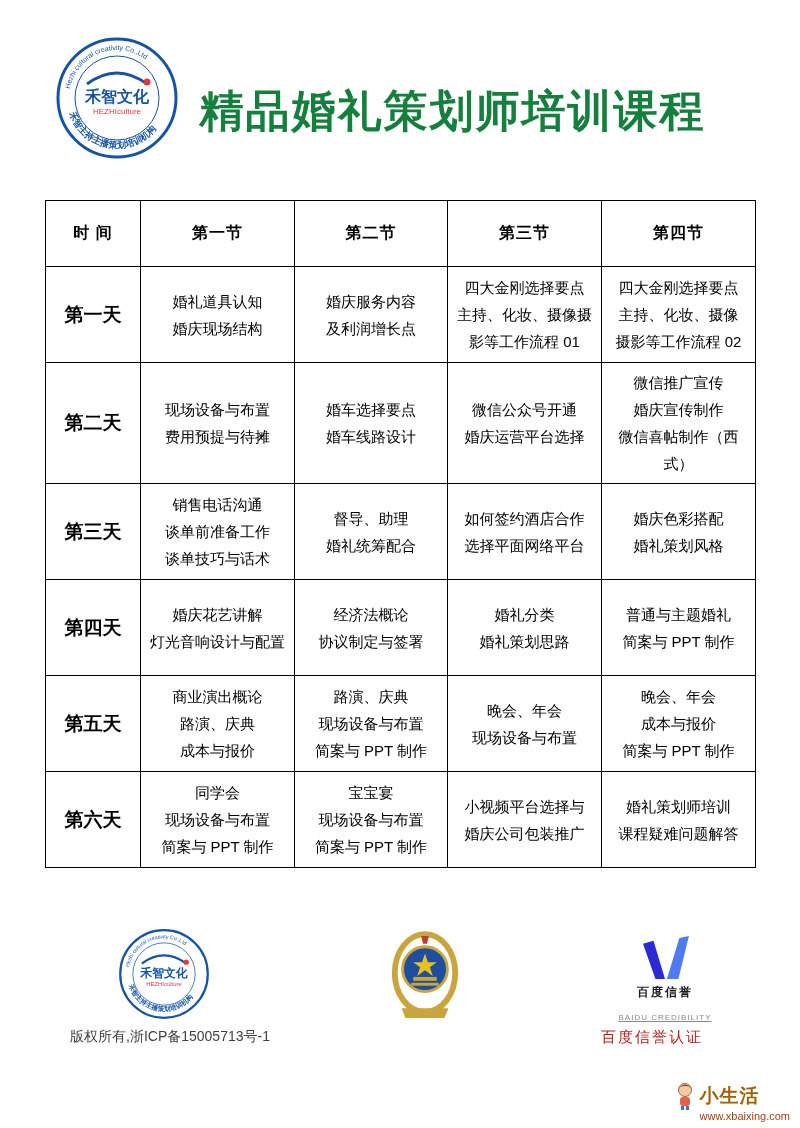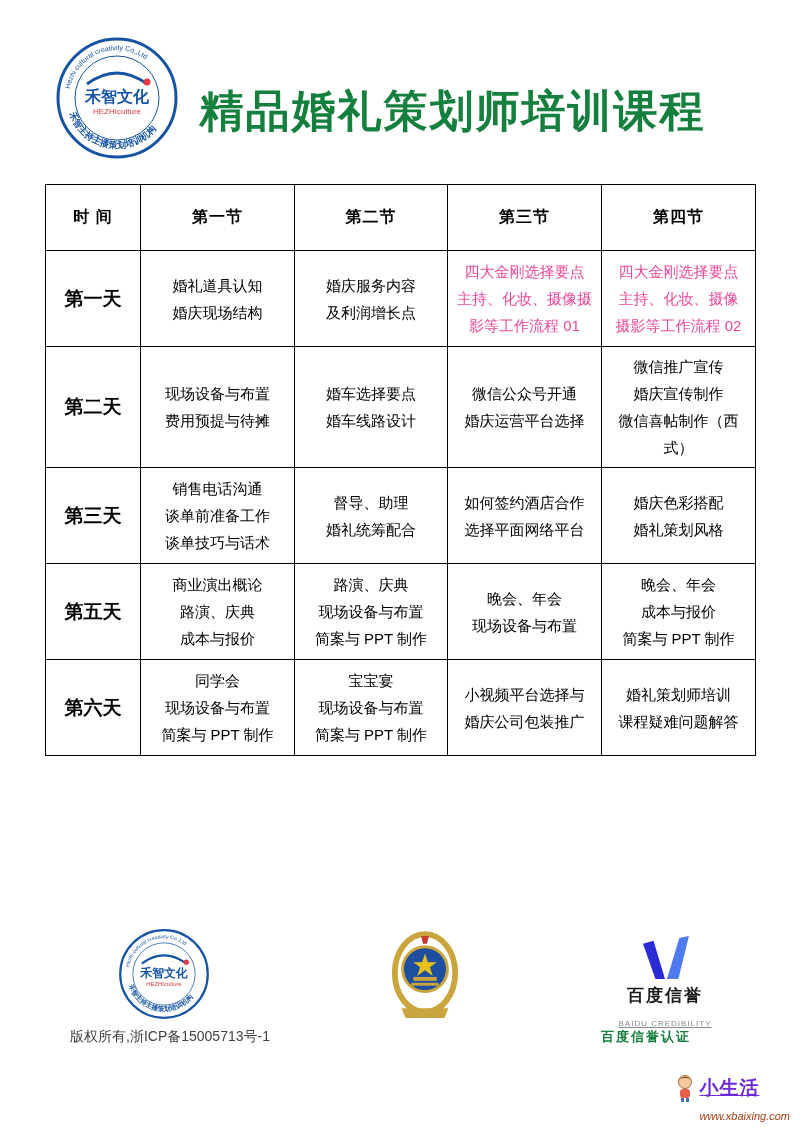--- a/index.html
+++ b/index.html
@@ -13,53 +13,53 @@
   
   .logo-main { position:absolute; left:55px; top:36px; width:124px; height:124px; }
   .page-title {
     position:absolute; left:180px; top:82px; width:545px;
     text-align:center; font-size:44px; font-weight:bold; letter-spacing:2px;
     color:#15803d; white-space:nowrap;
   }
 
   
   table.course-table {
-    position:absolute; left:45px; top:184px; width:710px;
+    position:absolute; left:45px; top:200px; width:710px;
     border-collapse:collapse; table-layout:fixed;
   }
   .course-table th, .course-table td {
     border:1px solid #000; text-align:center; vertical-align:middle;
     padding:6px 4px; white-space:pre-line;
   }
   .course-table thead tr { height:66px; }
   .course-table tbody tr { height:96px; }
   .course-table thead th { font-size:16px; font-weight:bold; letter-spacing:1px; }
   .course-table tbody th { font-size:19px; font-weight:bold; }
   .course-table td { font-size:15px; line-height:1.8; font-weight:500; }
-  .navy { color:#ec4899; }
+  .navy { color:#000000; }
 
   
   .logo-footer  { position:absolute; left:118px; top:928px; width:92px; height:92px; }
   .police-badge { position:absolute; left:386px; top:930px; width:78px; height:90px; }
   .baidu-block  { position:absolute; left:606px; top:936px; width:118px; text-align:center; }
   .baidu-v { width:52px; height:44px; display:block; margin:0 auto 4px auto; }
-  .baidu-cn { font-size:17px; font-weight:bold; color:#1a1a1a; letter-spacing:2px; }
+  .baidu-cn { font-size:12px; font-weight:bold; color:#1a1a1a; letter-spacing:2px; }
   .baidu-en { font-size:8px; color:#888; letter-spacing:1px; margin-top:12px;text-decoration:underline; }
 
   
   .copyright   { position:absolute; left:70px;  top:1028px; font-size:14px; color:#404040; }
   .police-text { position:absolute; left:320px; top:1026px; font-size:16px; font-weight:bold; color:#000; }
-  .baidu-cert  { position:absolute; left:601px; top:1028px; font-size:13px; color:#15803d; letter-spacing:2px;font-weight:bold; }
+  .baidu-cert  { position:absolute; left:601px; top:1028px; font-size:15px; color:#b91c1c; letter-spacing:2px; }
 
   
   .watermark { position:absolute; right:10px; bottom:6px; }
   .wm-row { display:flex; align-items:center; gap:4px; }
   .wm-icon { width:22px; height:28px; }
-  .wm-name { font-size:19px; font-weight:bold; color:#6d28d9; letter-spacing:1px;text-decoration:underline; }
-  .wm-url  { font-size:11px; color:#a63d12; margin-top:8px; text-align:center; padding-left:26px;font-style:italic; }
+  .wm-name { font-size:19px; font-weight:bold; color:#a16207; letter-spacing:1px; }
+  .wm-url  { font-size:11px; color:#a63d12; margin-top:0; text-align:center; padding-left:26px; }
 </style>
 </head>
 <body>
 
 <div class="page">
 
   <div class="logo-main">
     <svg viewBox="0 0 124 124" width="124" height="124">
       <circle cx="62" cy="62" r="59" fill="#fff" stroke="#1553a4" stroke-width="3"></circle>
       <circle cx="62" cy="62" r="42" fill="#fff" stroke="#1553a4" stroke-width="1"></circle>
@@ -129,20 +129,31 @@
         <th>第三天</th>
         <td>销售电话沟通
 谈单前准备工作
 谈单技巧与话术</td>
         <td>督导、助理
 婚礼统筹配合</td>
         <td>如何签约酒店合作
 选择平面网络平台</td>
         <td>婚庆色彩搭配
 婚礼策划风格</td>
+      </tr>
+      <tr>
+        <th>第四天</th>
+        <td>婚庆花艺讲解
+灯光音响设计与配置</td>
+        <td>经济法概论
+协议制定与签署</td>
+        <td>婚礼分类
+婚礼策划思路</td>
+        <td>普通与主题婚礼
+简案与 PPT 制作</td>
       </tr>
       <tr>
         <th>第五天</th>
         <td>商业演出概论
 路演、庆典
 成本与报价</td>
         <td>路演、庆典
 现场设备与布置
 简案与 PPT 制作</td>
         <td>晚会、年会

